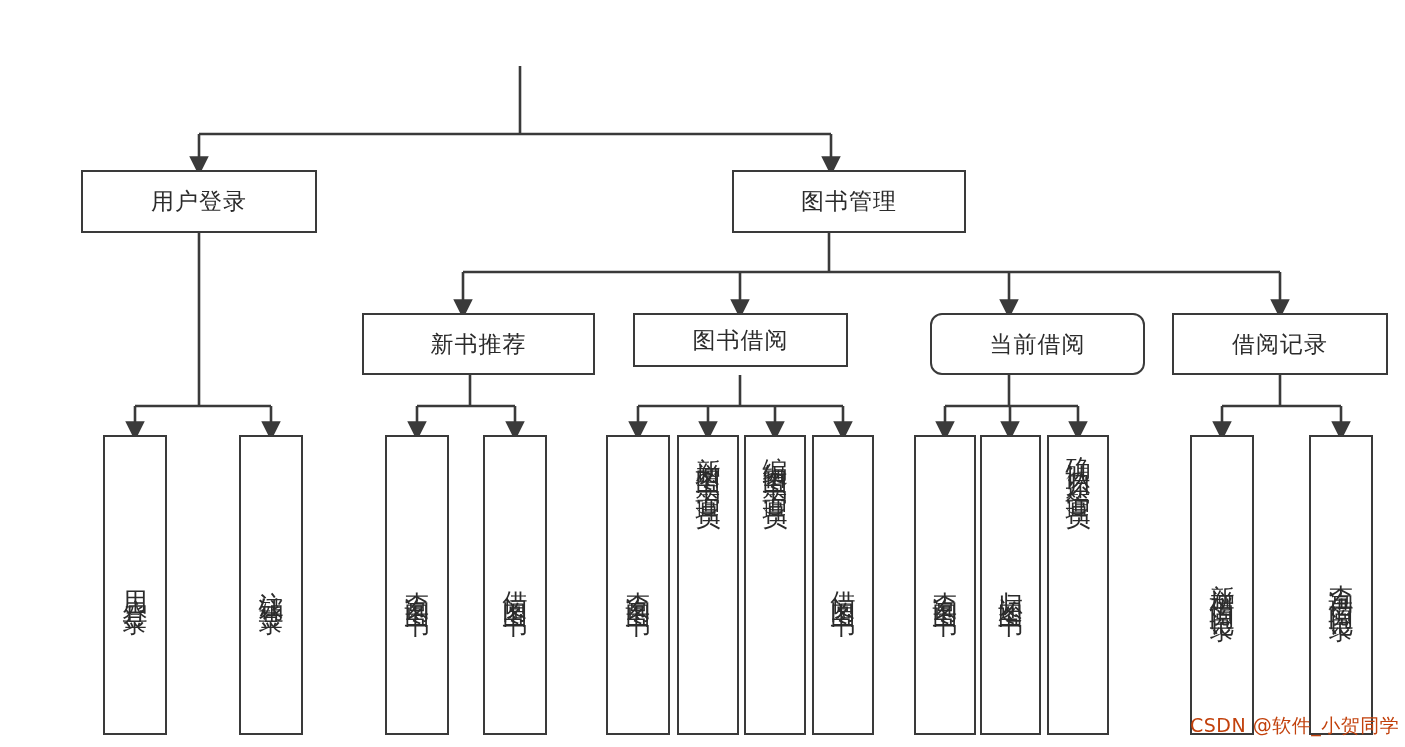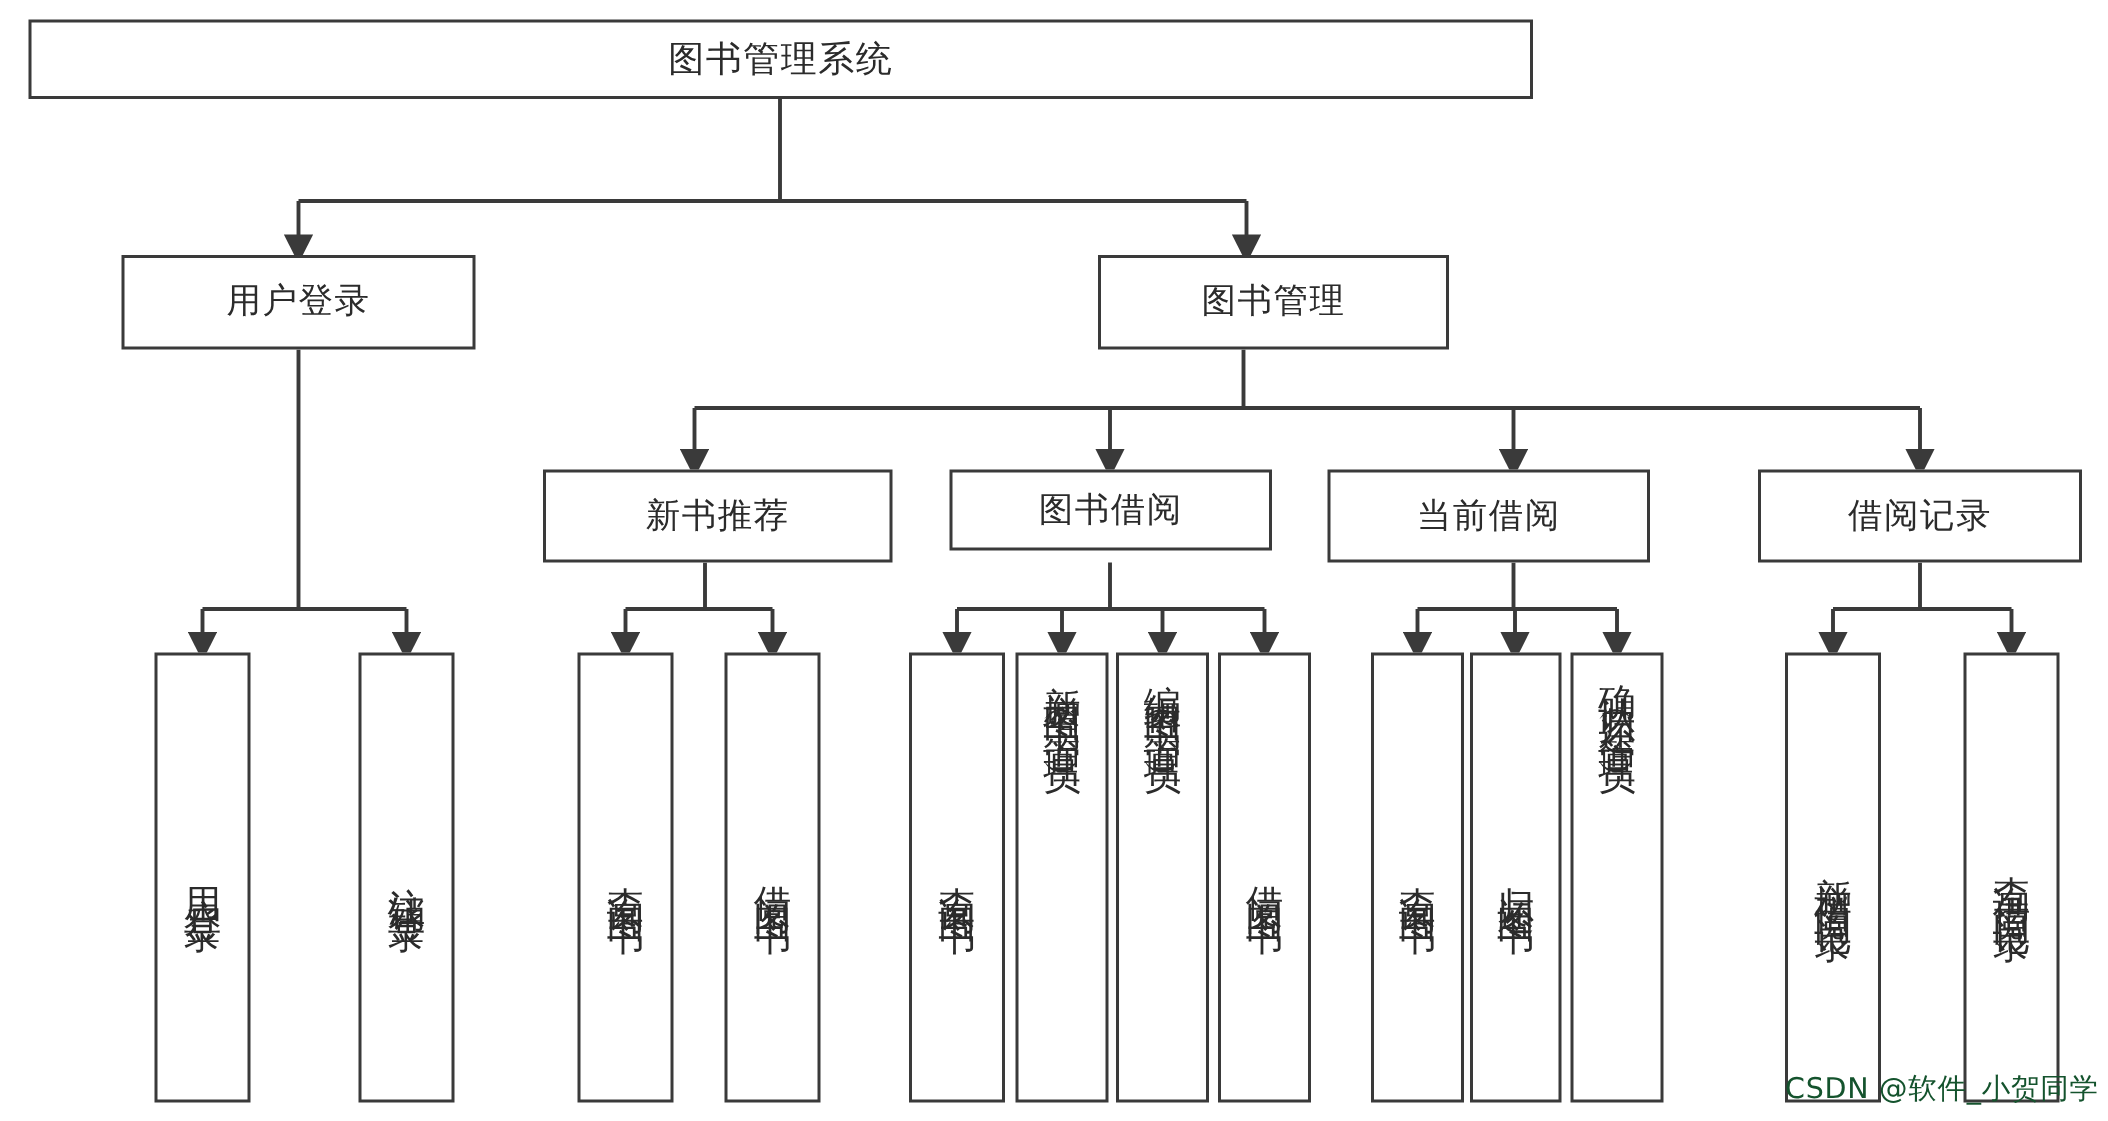--- a/index.html
+++ b/index.html
@@ -65,21 +65,21 @@
     letter-spacing: 7px;
     white-space: nowrap;
     margin: 0 auto;
   }
   .node.vert.align-mid {
     align-items: center;
   }
   .watermark {
     position: absolute;
     font-size: 19px;
-    color: #14532d;
+    color: #c2410c;
     white-space: nowrap;
     z-index: 5;
     letter-spacing: 0.5px;
   }
 </style>
 </head>
 <body>
 
 <div id="canvas">
 
@@ -127,38 +127,35 @@
       <path d="M 1010 406 L 1010 431" marker-end="url(#arrow)"></path>
       <path d="M 1078 406 L 1078 431" marker-end="url(#arrow)"></path>
 
       <path d="M 1280 375 L 1280 406"></path>
       <path d="M 1222 406 L 1341 406"></path>
       <path d="M 1222 406 L 1222 431" marker-end="url(#arrow)"></path>
       <path d="M 1341 406 L 1341 431" marker-end="url(#arrow)"></path>
     </g>
   </svg>
 
-  <div class="node horiz root" style="left:19px; top:13px; width:1003px; height:53px;">
-    <span class="label">图书管理系统</span>
-  </div>
 
   <div class="node horiz" style="left:81px; top:170px; width:236px; height:63px;">
     <span class="label">用户登录</span>
   </div>
   <div class="node horiz" style="left:712px; top:170px; width:234px; height:63px;margin-left:20px;">
     <span class="label">图书管理</span>
   </div>
 
   <div class="node horiz" style="left:362px; top:313px; width:233px; height:62px;">
     <span class="label">新书推荐</span>
   </div>
   <div class="node horiz" style="left:633px; top:313px; width:215px; height:54px;">
     <span class="label">图书借阅</span>
   </div>
-  <div class="node horiz" style="left:885px; top:313px; width:215px; height:62px;">
+  <div class="node horiz" style="left:930px; top:313px; width:215px; height:62px;border-radius:12px;">
     <span class="label">当前借阅</span>
   </div>
   <div class="node horiz" style="left:1172px; top:313px; width:216px; height:62px;">
     <span class="label">借阅记录</span>
   </div>
 
   <div class="node vert align-mid" style="left:103px; top:435px; width:64px; height:300px;">
     <span class="label">用户登录</span>
   </div>
   <div class="node vert align-mid" style="left:239px; top:435px; width:64px; height:300px;">

